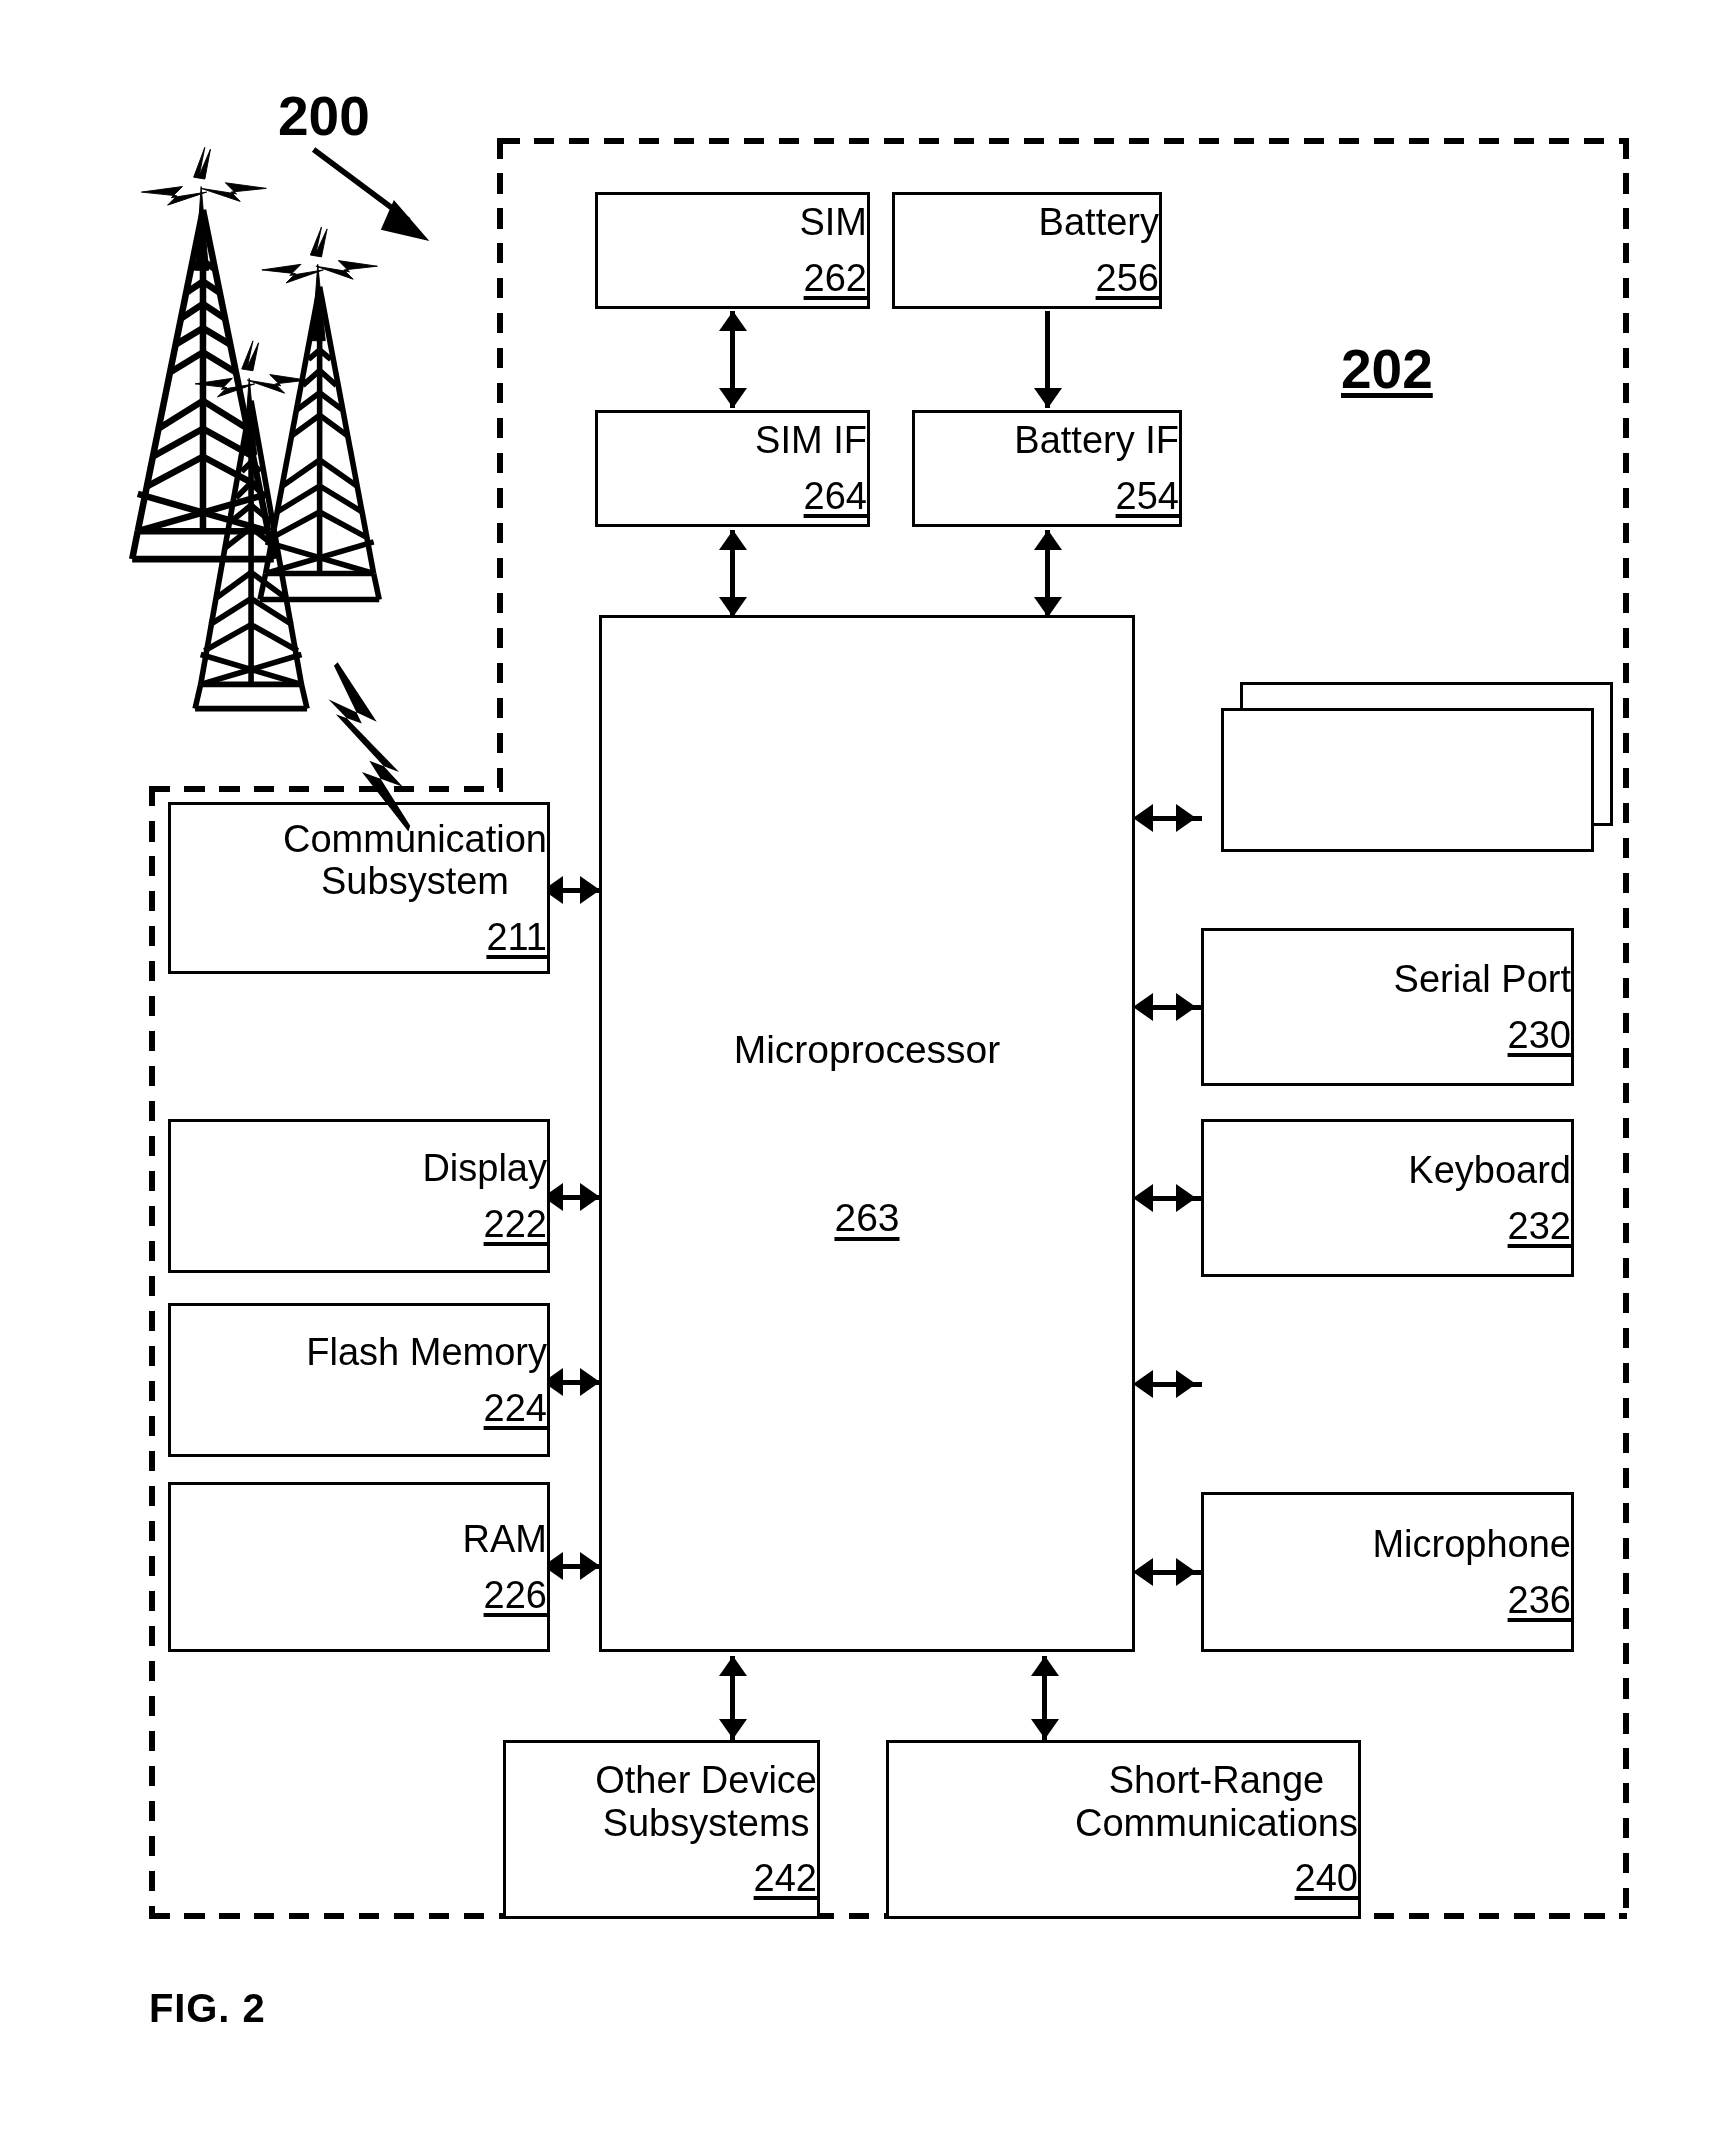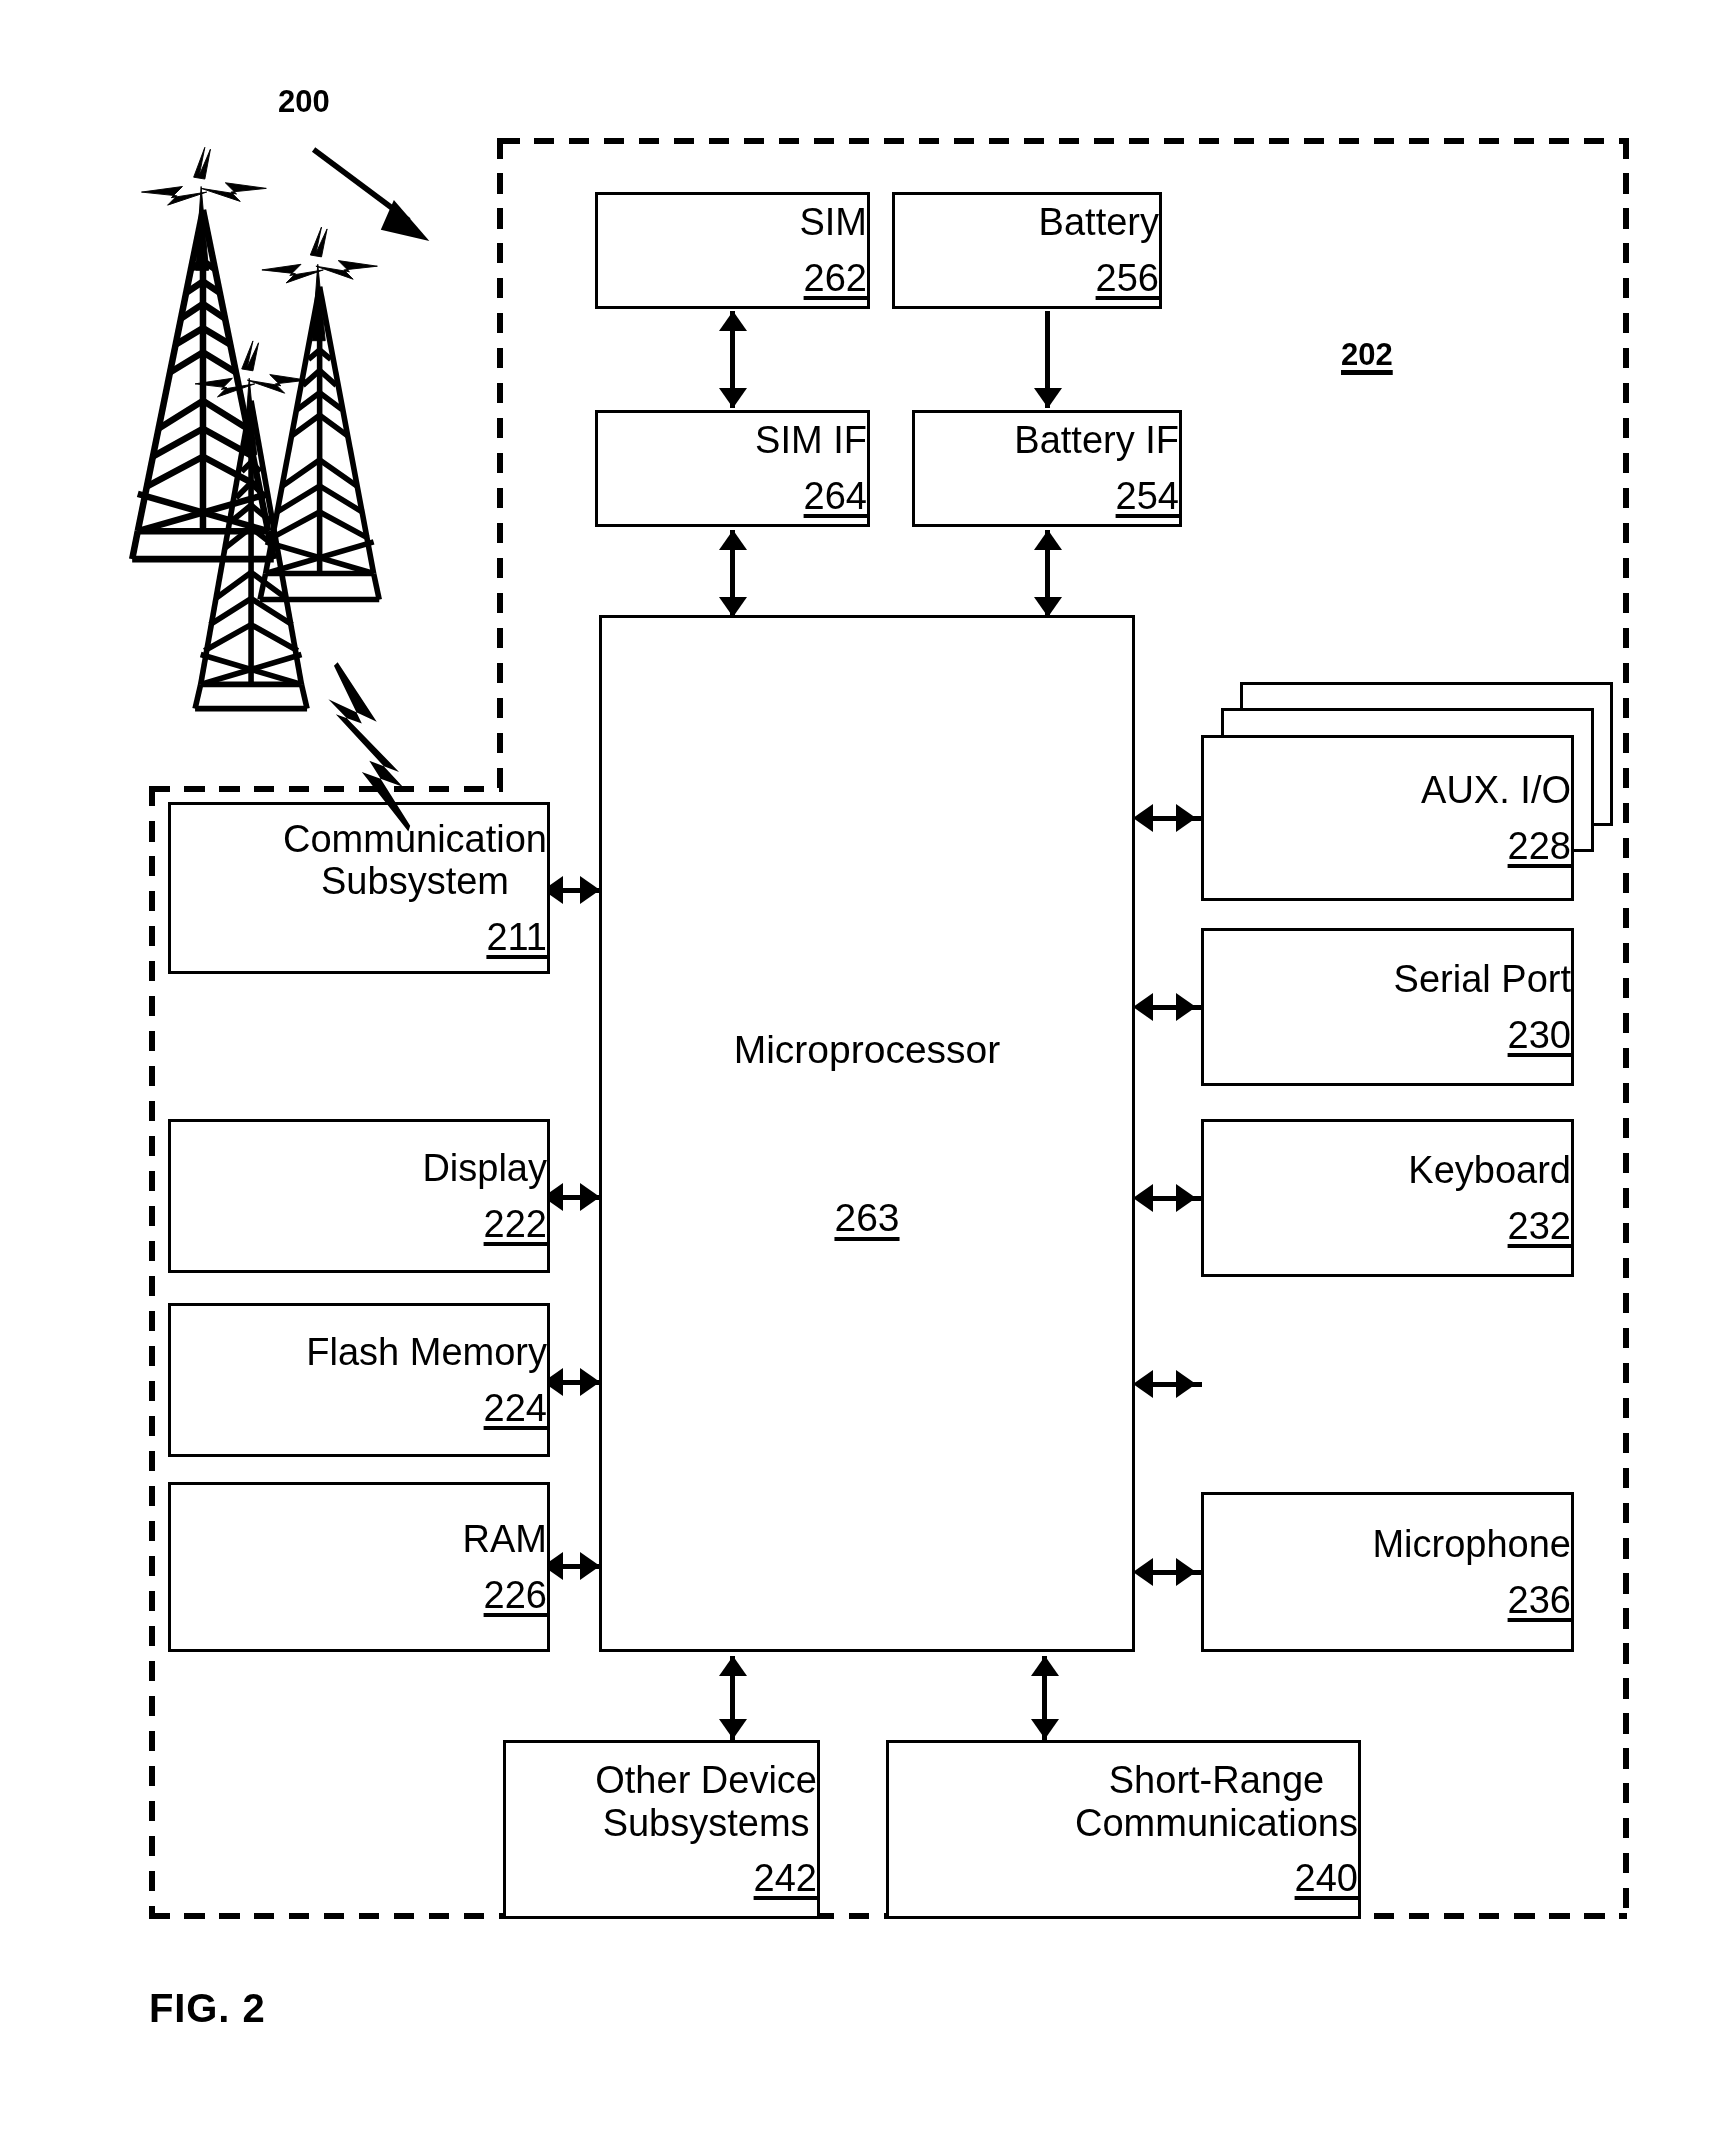--- a/index.html
+++ b/index.html
@@ -106,21 +106,21 @@
   }
   .arrow-right {
     border-top: 14px solid transparent;
     border-bottom: 14px solid transparent;
     border-left: 20.5px solid #000;
   }
 
   
   .callout {
     position: absolute;
-    font-size: 31px;
+    font-size: 55px;
     font-weight: 700;
     z-index: 6;
   }
   .callout.underlined {
     text-decoration: underline;
     text-underline-offset: 4.7px;
     text-decoration-thickness: 4.7px;
   }
   .figcap {
     position: absolute;
@@ -332,24 +332,20 @@
   <div class="box" style="left:168px; top:1482px; width:382px; height:170px;">
     <span class="lbl">RAM</span>
     <span class="ref">226</span>
   </div>
   <div class="hline" style="left:552px; top:1564px; width:48px;"></div>
   <div class="arrow-left" style="left:543px; top:1552px;"></div>
   <div class="arrow-right" style="left:580px; top:1552px;"></div>
 
   <div class="ghost" style="left:1240px; top:682px; width:373px; height:144px;"></div>
   <div class="ghost" style="left:1221px; top:708px; width:373px; height:144px;"></div>
-  <div class="box" style="left:1201px; top:735px; width:373px; height:166px;">
-    <span class="lbl">AUX. I/O</span>
-    <span class="ref">228</span>
-  </div>
   <div class="hline" style="left:1139px; top:816px; width:63px;"></div>
   <div class="arrow-left" style="left:1133px; top:804px;"></div>
   <div class="arrow-right" style="left:1176px; top:804px;"></div>
 
   <div class="box" style="left:1201px; top:928px; width:373px; height:158px;">
     <span class="lbl">Serial Port</span>
     <span class="ref">230</span>
   </div>
   <div class="hline" style="left:1139px; top:1005px; width:63px;"></div>
   <div class="arrow-left" style="left:1133px; top:993px;"></div>

